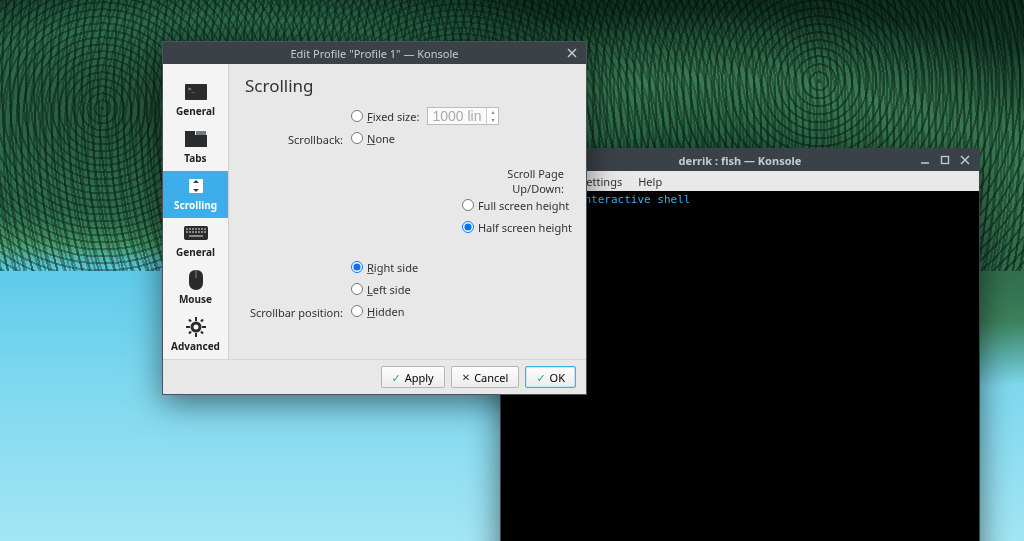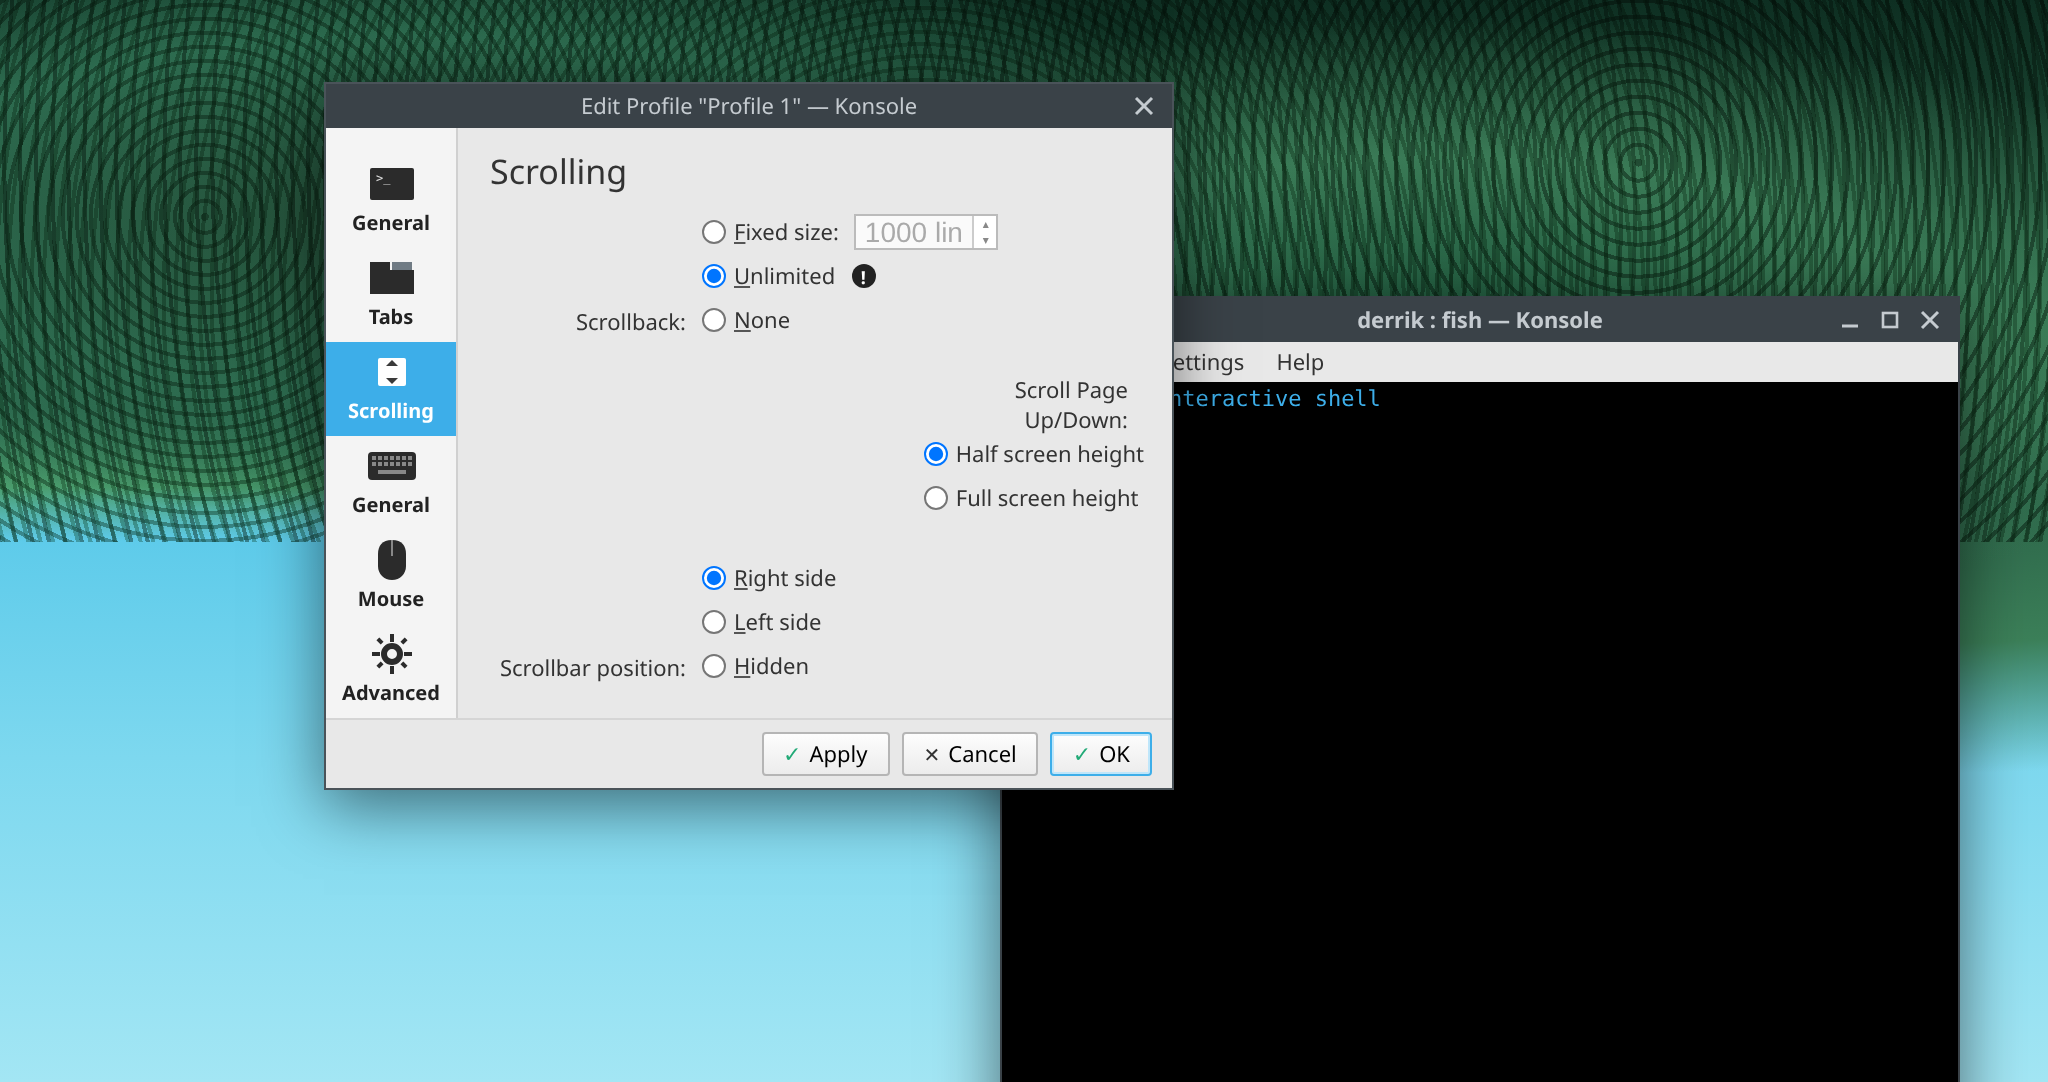--- a/index.html
+++ b/index.html
@@ -302,41 +302,36 @@
             <span><span class="underline">F</span><span>ixed size:</span></span>
             <div class="spinbox">
               <input type="text" disabled="" value="1000 lines" style="">
               <div class="spin-btns">
                   <div>▴</div>
                   <div>▾</div>
                 </div>
             </div>
           </div>
           <div class="opt-line">
-            <input type="radio" name="sb" checked="" style="">
-            <span><span class="underline">U</span>nlimited</span>
-            <span class="info-icon">!</span>
-          </div>
-          <div class="opt-line">
             <input type="radio" name="sb" style="">
             <span><span class="underline">N</span>one</span>
           </div>
         </div>
       </div>
 
       <div class="form-row" style="margin-top:10px;flex-direction:column;">
         <div class="form-label">Scroll Page Up/Down:</div>
         <div class="form-opts">
           <div class="opt-line">
+            <input type="radio" name="pg" style="">
+            <span>Full screen height</span>
+          </div>
+          <div class="opt-line">
             <input type="radio" name="pg" checked="" style="">
             <span>Half screen height</span>
-          </div>
-          <div class="opt-line">
-            <input type="radio" name="pg" style="">
-            <span>Full screen height</span>
           </div>
         </div>
       </div>
 
       <div class="form-row" style="margin-top:14px;">
         <div class="form-label">Scrollbar position:</div>
         <div class="form-opts">
           <div class="opt-line">
             <input type="radio" name="sp" checked="" style="">
             <span><span class="underline">R</span>ight side</span>

